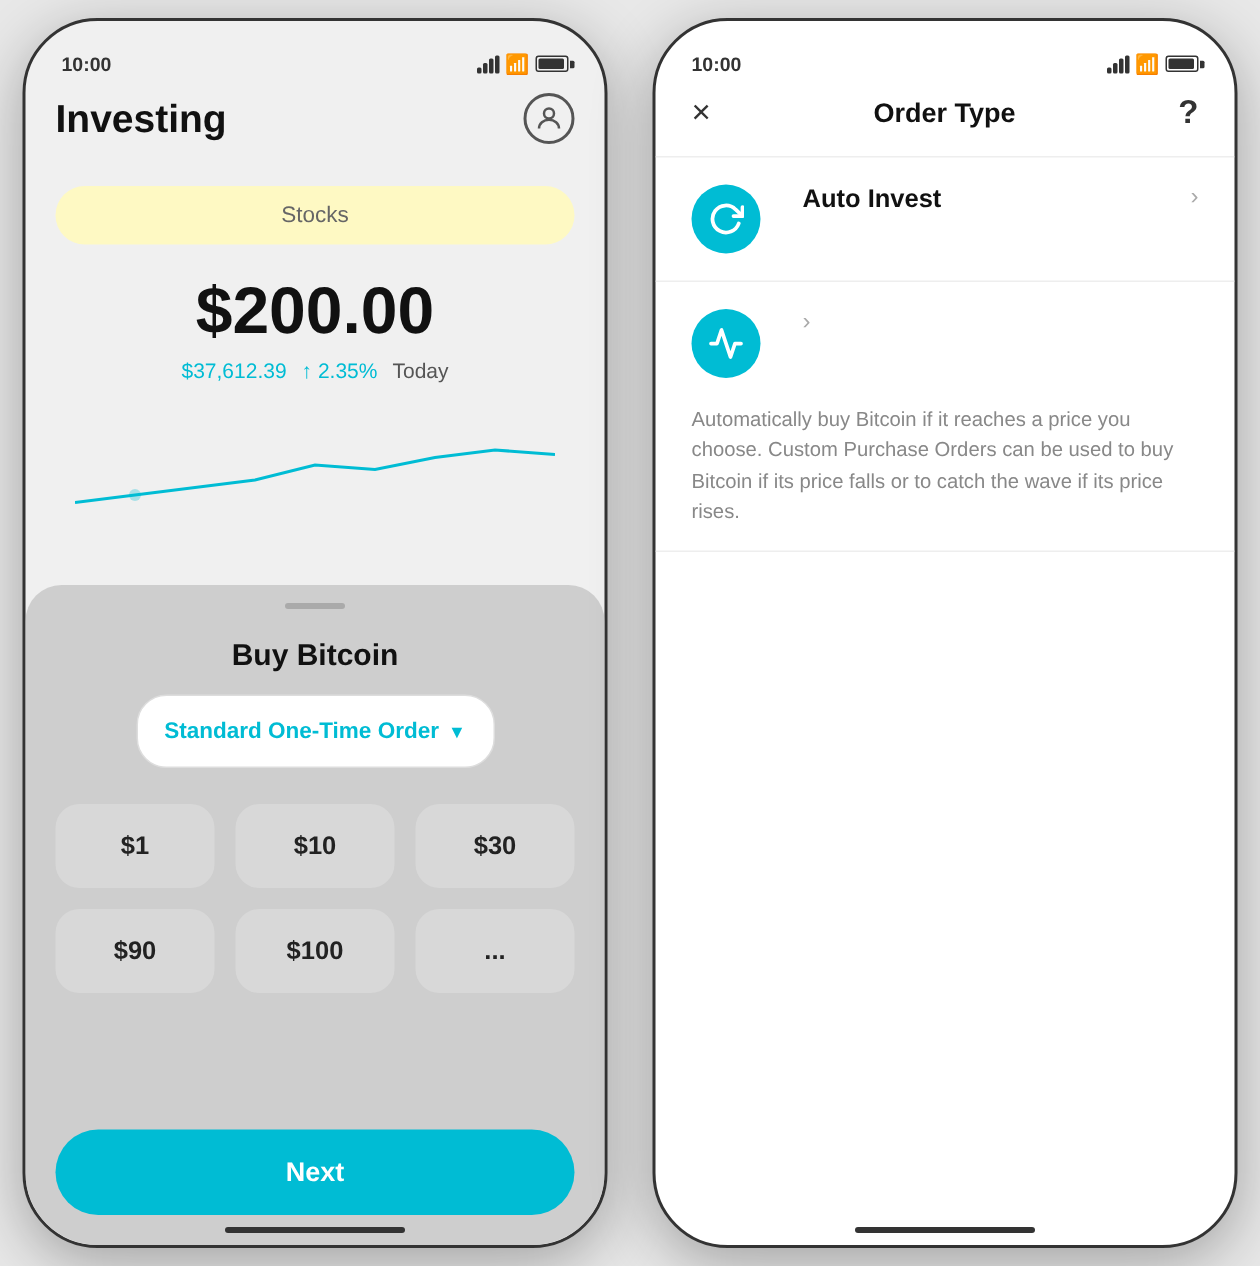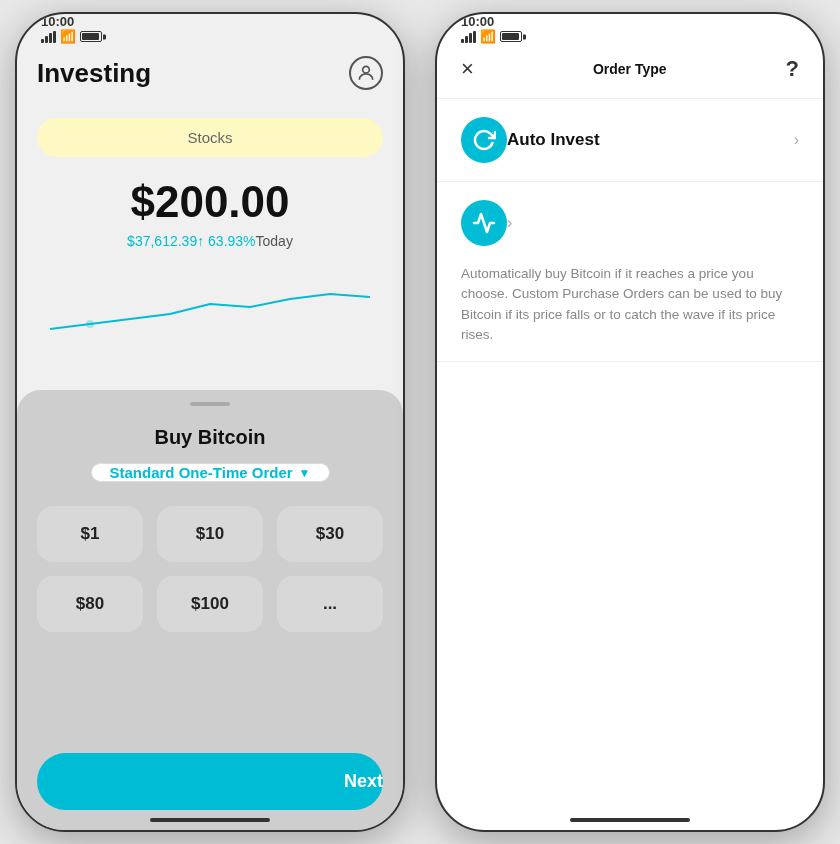--- a/index.html
+++ b/index.html
@@ -23,25 +23,24 @@
       border: 2px solid #333;
       overflow: hidden;
       position: relative;
       box-shadow: 0 10px 40px rgba(0,0,0,0.3);
     }
 
     
     .status-bar {
       display: flex;
       justify-content: space-between;
-      align-items: flex-start;
-      padding: 0 24px 4px;
+      align-items: center;
+      padding: 21px 24px 4px;
       font-size: 13px;
       font-weight: 600;
-      flex-direction: column;
     }
 
     .status-icons {
       display: flex;
       align-items: center;
       gap: 4px;
       font-size: 11px;
     }
 
     
@@ -110,20 +109,21 @@
       font-size: 44px;
       font-weight: 700;
       color: #111;
       text-align: center;
       margin-bottom: 6px;
     }
 
     .price-sub {
       display: flex;
       justify-content: center;
+      gap: 10px;
       font-size: 14px;
       color: #555;
       margin-bottom: 20px;
     }
 
     .price-change {
       color: #00bcd4;
     }
 
     .chart-placeholder {
@@ -158,21 +158,21 @@
     .sheet-title {
       font-size: 20px;
       font-weight: 700;
       color: #111;
       margin-bottom: 14px;
     }
 
     .order-type-pill {
       background: white;
       border-radius: 20px;
-      padding: 0 18px;
+      padding: 15px 18px;
       display: flex;
       align-items: center;
       gap: 6px;
       font-size: 15px;
       font-weight: 600;
       color: #00bcd4;
       margin-bottom: 24px;
       border: 1px solid #ddd;
     }
 
@@ -193,21 +193,21 @@
       font-weight: 600;
       color: #222;
     }
 
     .next-btn {
       width: 100%;
       background: #00bcd4;
       color: white;
       border-radius: 30px;
       padding: 18px 0;
-      text-align: right;
+      text-align: center;
       font-size: 18px;
       font-weight: 600;
       margin-top: auto;
     }
 
     .home-indicator {
       position: absolute;
       bottom: 8px;
       left: 50%;
       transform: translateX(-50%);
@@ -234,39 +234,38 @@
       border-bottom: 1px solid #eee;
     }
 
     .close-btn {
       font-size: 22px;
       color: #333;
       font-weight: 400;
     }
 
     .order-type-title {
-      font-size: 14px;
+      font-size: 18px;
       font-weight: 600;
       color: #111;
     }
 
     .help-btn {
       font-size: 22px;
       font-weight: 700;
       color: #333;
     }
 
     .order-option {
       padding: 0 24px;
     }
 
     .option-row {
       display: flex;
-      align-items: center;
-      gap: 0;
+      gap: 28px;
       padding: 18px 0;
     }
 
     .option-icon {
       width: 46px;
       height: 46px;
       border-radius: 50%;
       background: #00bcd4;
       display: flex;
       align-items: center;
@@ -375,21 +374,21 @@
       </div>
     </div>
 
     <div class="tabs-row">
       <div class="tab">Stocks</div>
     </div>
 
     <div class="bitcoin-price">$200.00</div>
     <div class="price-sub">
       <span class="price-change">$37,612.39</span>
-      <span class="price-change">↑ 63.93%</span>
+      <span class="price-change">↑ 2.35%</span>
       <span>Today</span>
     </div>
 
     <div class="chart-placeholder">
       <svg width="320" height="80" viewBox="0 0 320 80">
         <polyline points="0,60 40,55 80,50 120,45 160,35 200,38 240,30 280,25 320,28" fill="none" stroke="#00bcd4" stroke-width="2"></polyline>
         <circle cx="40" cy="55" r="4" fill="#00bcd4" opacity="0.3"></circle>
       </svg>
     </div>
   </div>
@@ -400,21 +399,21 @@
 
     <div class="order-type-pill">
       <span>Standard One-Time Order</span>
       <span style="font-size:12px">▼</span>
     </div>
 
     <div class="amount-grid">
       <div class="amount-btn">$1</div>
       <div class="amount-btn">$10</div>
       <div class="amount-btn">$30</div>
-      <div class="amount-btn">$80</div>
+      <div class="amount-btn">$90</div>
       <div class="amount-btn">$100</div>
       <div class="amount-btn">...</div>
     </div>
 
     <div class="next-btn">Next</div>
   </div>
 
   <div class="home-indicator"></div>
 </div>
 

